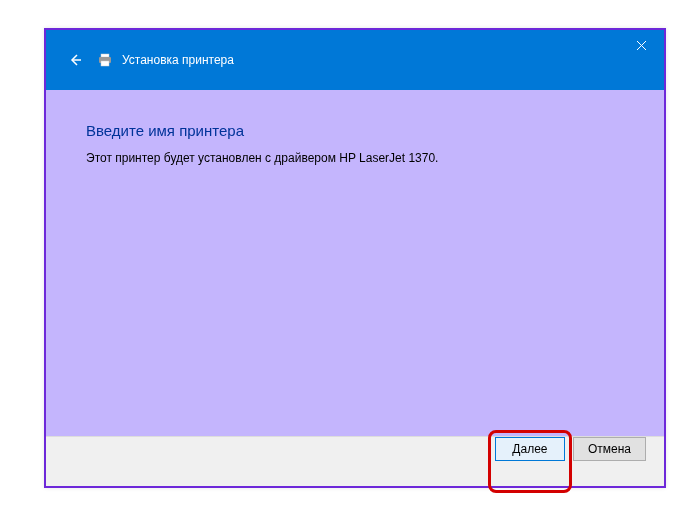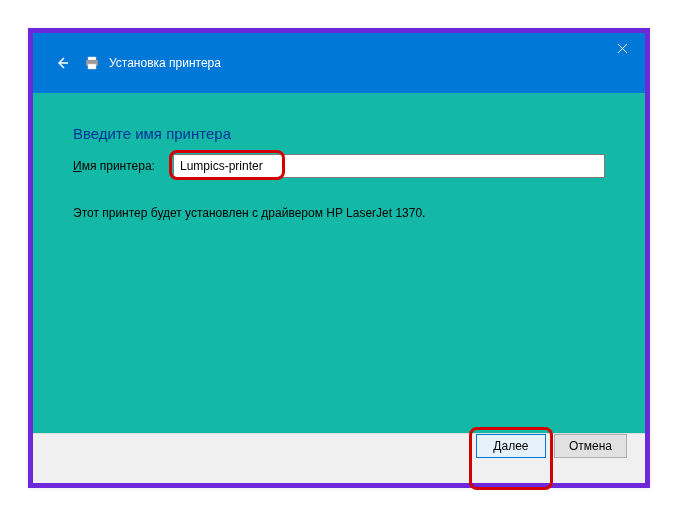--- a/index.html
+++ b/index.html
@@ -7,25 +7,25 @@
       font-family: 'Segoe UI', Tahoma, sans-serif;
       background: #fff;
       width: 678px;
       height: 518px;
       position: relative;
       overflow: hidden;
     }
     .window {
       position: absolute;
       top: 28px;
-      left: 28px;
+      left: 44px;
       width: 622px;
       height: 460px;
-      border: 5px solid #6d28d9;
-      background: #14b8a6;
+      border: 2px solid #6d28d9;
+      background: #c4b5fd;
       box-shadow: 0 0 4px rgba(0,0,0,0.1);
     }
     .titlebar {
       height: 60px;
       background: #0078d7;
       color: #fff;
       display: flex;
       align-items: center;
       position: relative;
       padding-left: 14px;
@@ -178,27 +178,20 @@
     <div class="close-btn">
       <svg width="11" height="11" viewBox="0 0 11 11" fill="none" stroke-width="1">
         <path d="M1 1 L10 10 M10 1 L1 10"></path>
       </svg>
     </div>
   </div>
 
   <div class="content">
     <h2 class="heading">Введите имя принтера</h2>
 
-    <div class="field-row">
-      <label class="field-label"><span class="underline-accesskey">И</span><span>мя принтера:</span></label>
-      <div class="input-wrapper">
-        <input type="text" class="text-input" value="Lumpics-printer" style="">
-        <div class="highlight-input"></div>
-      </div>
-    </div>
 
     <p class="info-text">Этот принтер будет установлен с драйвером HP LaserJet 1370.</p>
   </div>
 
   <div class="footer">
     <div class="btn-wrapper">
       <button class="btn btn-primary"><span class="underline-accesskey">Д</span><span>алее</span></button>
       <div class="highlight-btn"></div>
     </div>
     <button class="btn">Отмена</button>

